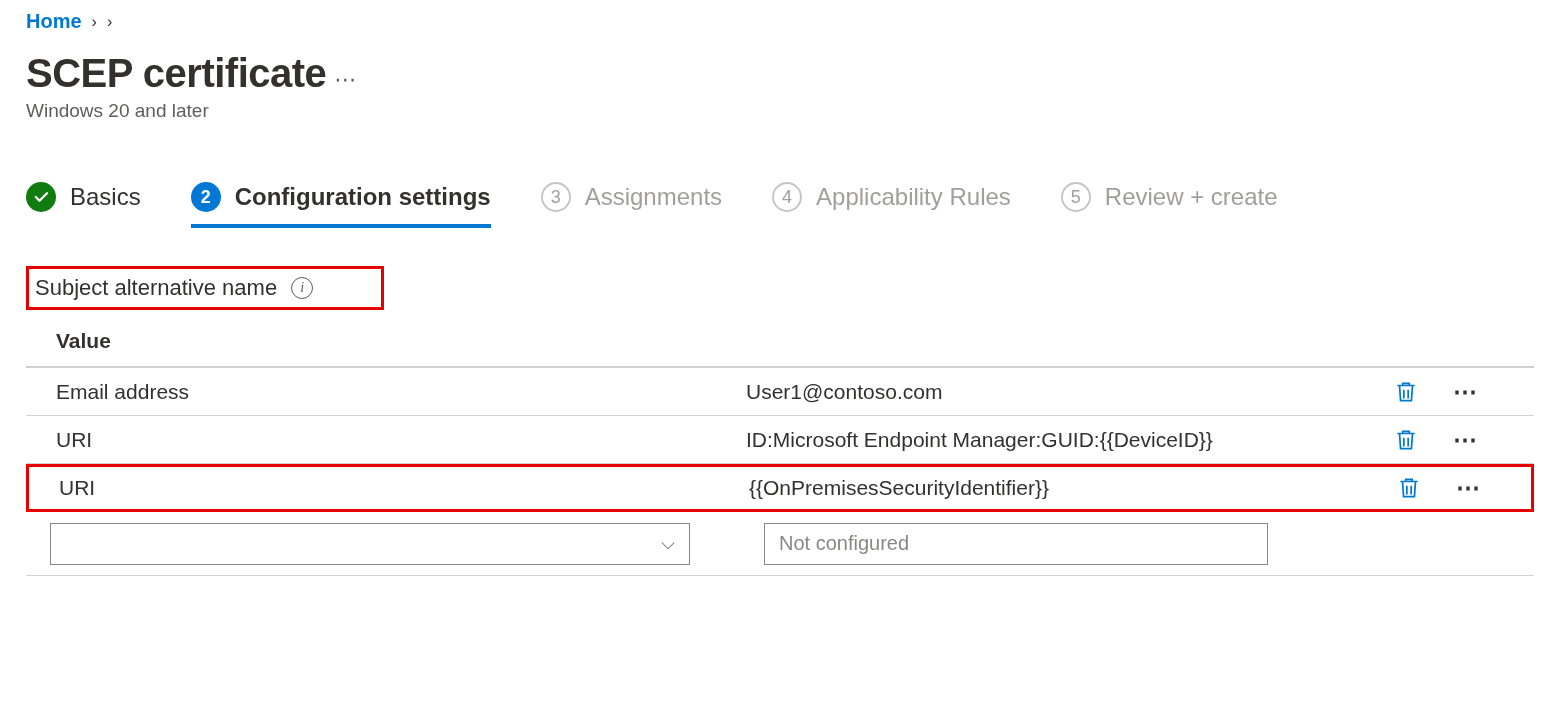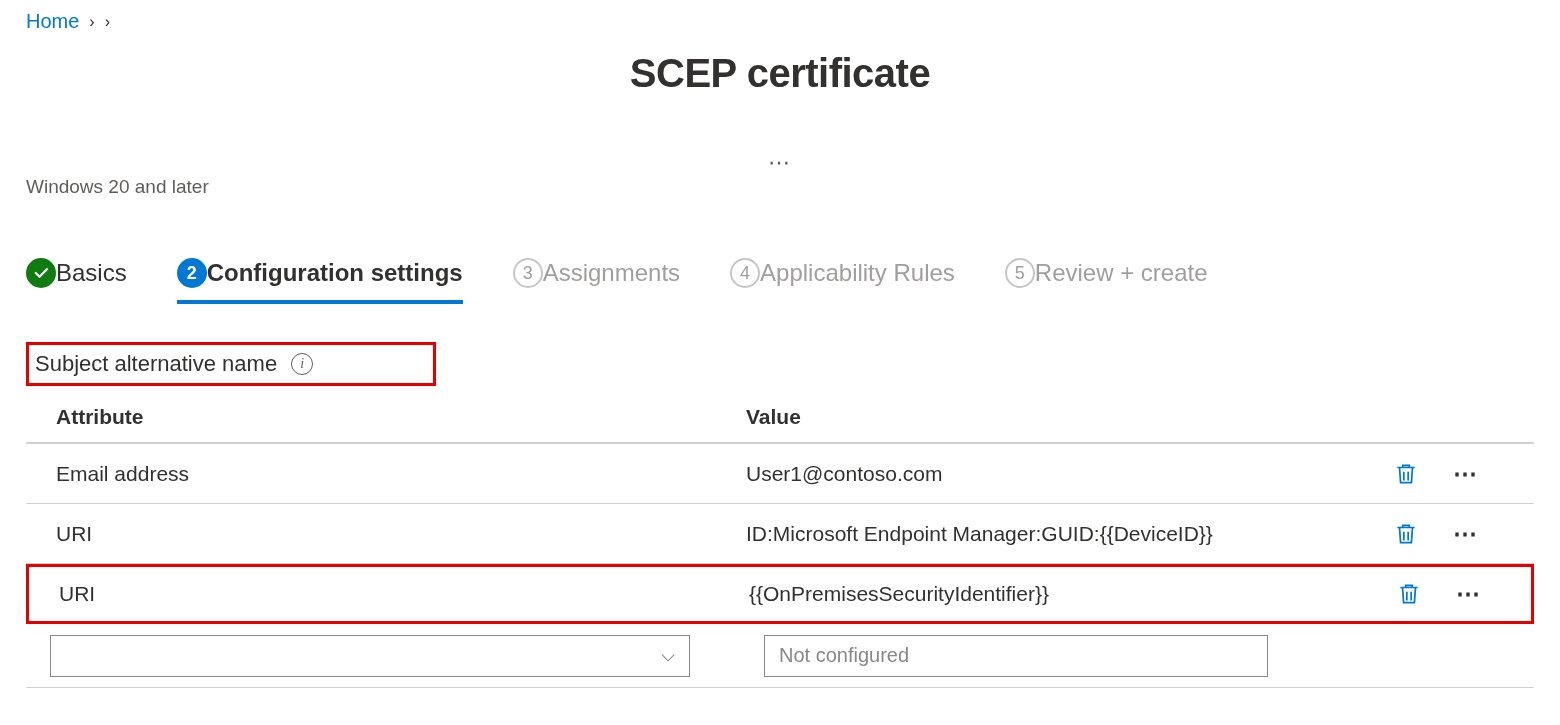--- a/index.html
+++ b/index.html
@@ -22,35 +22,35 @@
     width: 1560px;
   }
   
   .breadcrumb {
     display: flex;
     align-items: center;
     gap: 10px;
     font-size: 20px;
     padding: 10px 0 8px 0;
   }
-  .breadcrumb a { color: var(--azure-link); text-decoration: none; }
+  .breadcrumb a { color: var(--azure-link); text-decoration: none; font-weight: bold; }
   .breadcrumb .chev { color: var(--text-dark); font-size: 16px; }
   
-  .title-row { display:flex; align-items:center; gap:32px;flex-direction:column; }
+  .title-row { display:flex; align-items:center; gap:8px; }
   h1 { font-size: 40px; font-weight: 600; margin: 10px 0 4px 0; letter-spacing: -0.5px;}
   .more-dots { color: var(--text-grey); font-size: 22px; letter-spacing: 2px; padding-top:18px; }
   .subtitle { color: var(--text-grey); font-size: 19px; margin-bottom: 60px; }
   
   .wizard {
     display: flex;
     align-items: center;
     gap: 50px;
     font-size: 24px;
   }
-  .step { display: flex; align-items: center; position: relative; padding-bottom: 14px; }
+  .step { display: flex; align-items: center; gap: 14px; position: relative; padding-bottom: 14px; }
   .step .label-done  { color: var(--text-dark); }
   .step .label-active{ color: var(--text-dark); font-weight: 600; }
   .step .label-future{ color: var(--text-light); }
   .step.active::after {
     content:""; position:absolute; left:0; right:0; bottom:-2px;
     height:4px; background: var(--azure-link);
   }
   .badge {
     width: 30px; height: 30px; border-radius: 50%;
     display:flex; align-items:center; justify-content:center;
@@ -60,39 +60,39 @@
   .badge.done   { background: var(--badge-green); color:#fff; }
   .badge.active { background: var(--azure-link);  color:#fff; }
   .badge.future { background:#fff; color: var(--text-light); border:2px solid #c8c6c4; font-weight:400;}
   .badge.done svg { width:18px; height:18px; }
   
   .section-heading {
     display:flex; align-items:center; gap:14px;
     font-size: 22px; color: var(--text-dark);
     padding: 6px 10px 6px 6px;
     margin-top: 40px;
-    width: 410px;
+    width: 358px;
   }
   .highlight-red { border: 3px solid var(--highlight-red); }
   .info-icon {
     width:22px; height:22px; border:1.5px solid var(--text-grey);
     border-radius:50%; display:flex; align-items:center; justify-content:center;
     color: var(--text-grey); font-size:14px; font-style: italic; font-family: Georgia, serif;
   }
   
   .san-table { margin-top: 6px; font-size: 21px; }
   .san-head, .san-row, .san-input-row {
     display:grid;
     grid-template-columns: 690px 640px 60px 60px;
     align-items:center;
     border-bottom: 1px solid var(--border-grey);
     padding: 0 0 0 30px;
   }
   .san-head { font-weight:600; border-top:none; height:52px; border-bottom:2px solid var(--border-grey);}
-  .san-row  { height:60px; }
+  .san-row  { height:48px; }
   .san-row.highlight { border:3px solid var(--highlight-red); }
   .san-input-row { height:64px; border-bottom:1px solid var(--border-grey); padding-left:30px; gap:0;}
   .icon-btn {
     display:flex; align-items:center; justify-content:center;
     width:40px; height:40px; cursor:pointer;
   }
   .trash-icon svg { width:26px; height:26px; stroke: var(--azure-link); fill:none; stroke-width:1.6;}
   .row-more { color: var(--text-dark); font-size:24px; font-weight:700; letter-spacing:2px; }
   
   .select-box, .text-box {
@@ -146,21 +146,20 @@
   </div>
 </div>
 
 <div class="section-heading highlight-red">
   <span>Subject alternative name</span>
   <span class="info-icon">i</span>
 </div>
 
 <div class="san-table">
   <div class="san-head">
-    <div>Attribute</div>
     <div>Value</div>
     <div></div>
       <div></div>
   </div>
 
   <div class="san-row">
     <div>Email address</div>
     <div>User1@contoso.com</div>
     <div class="icon-btn trash-icon">
       <svg viewBox="0 0 24 24">

